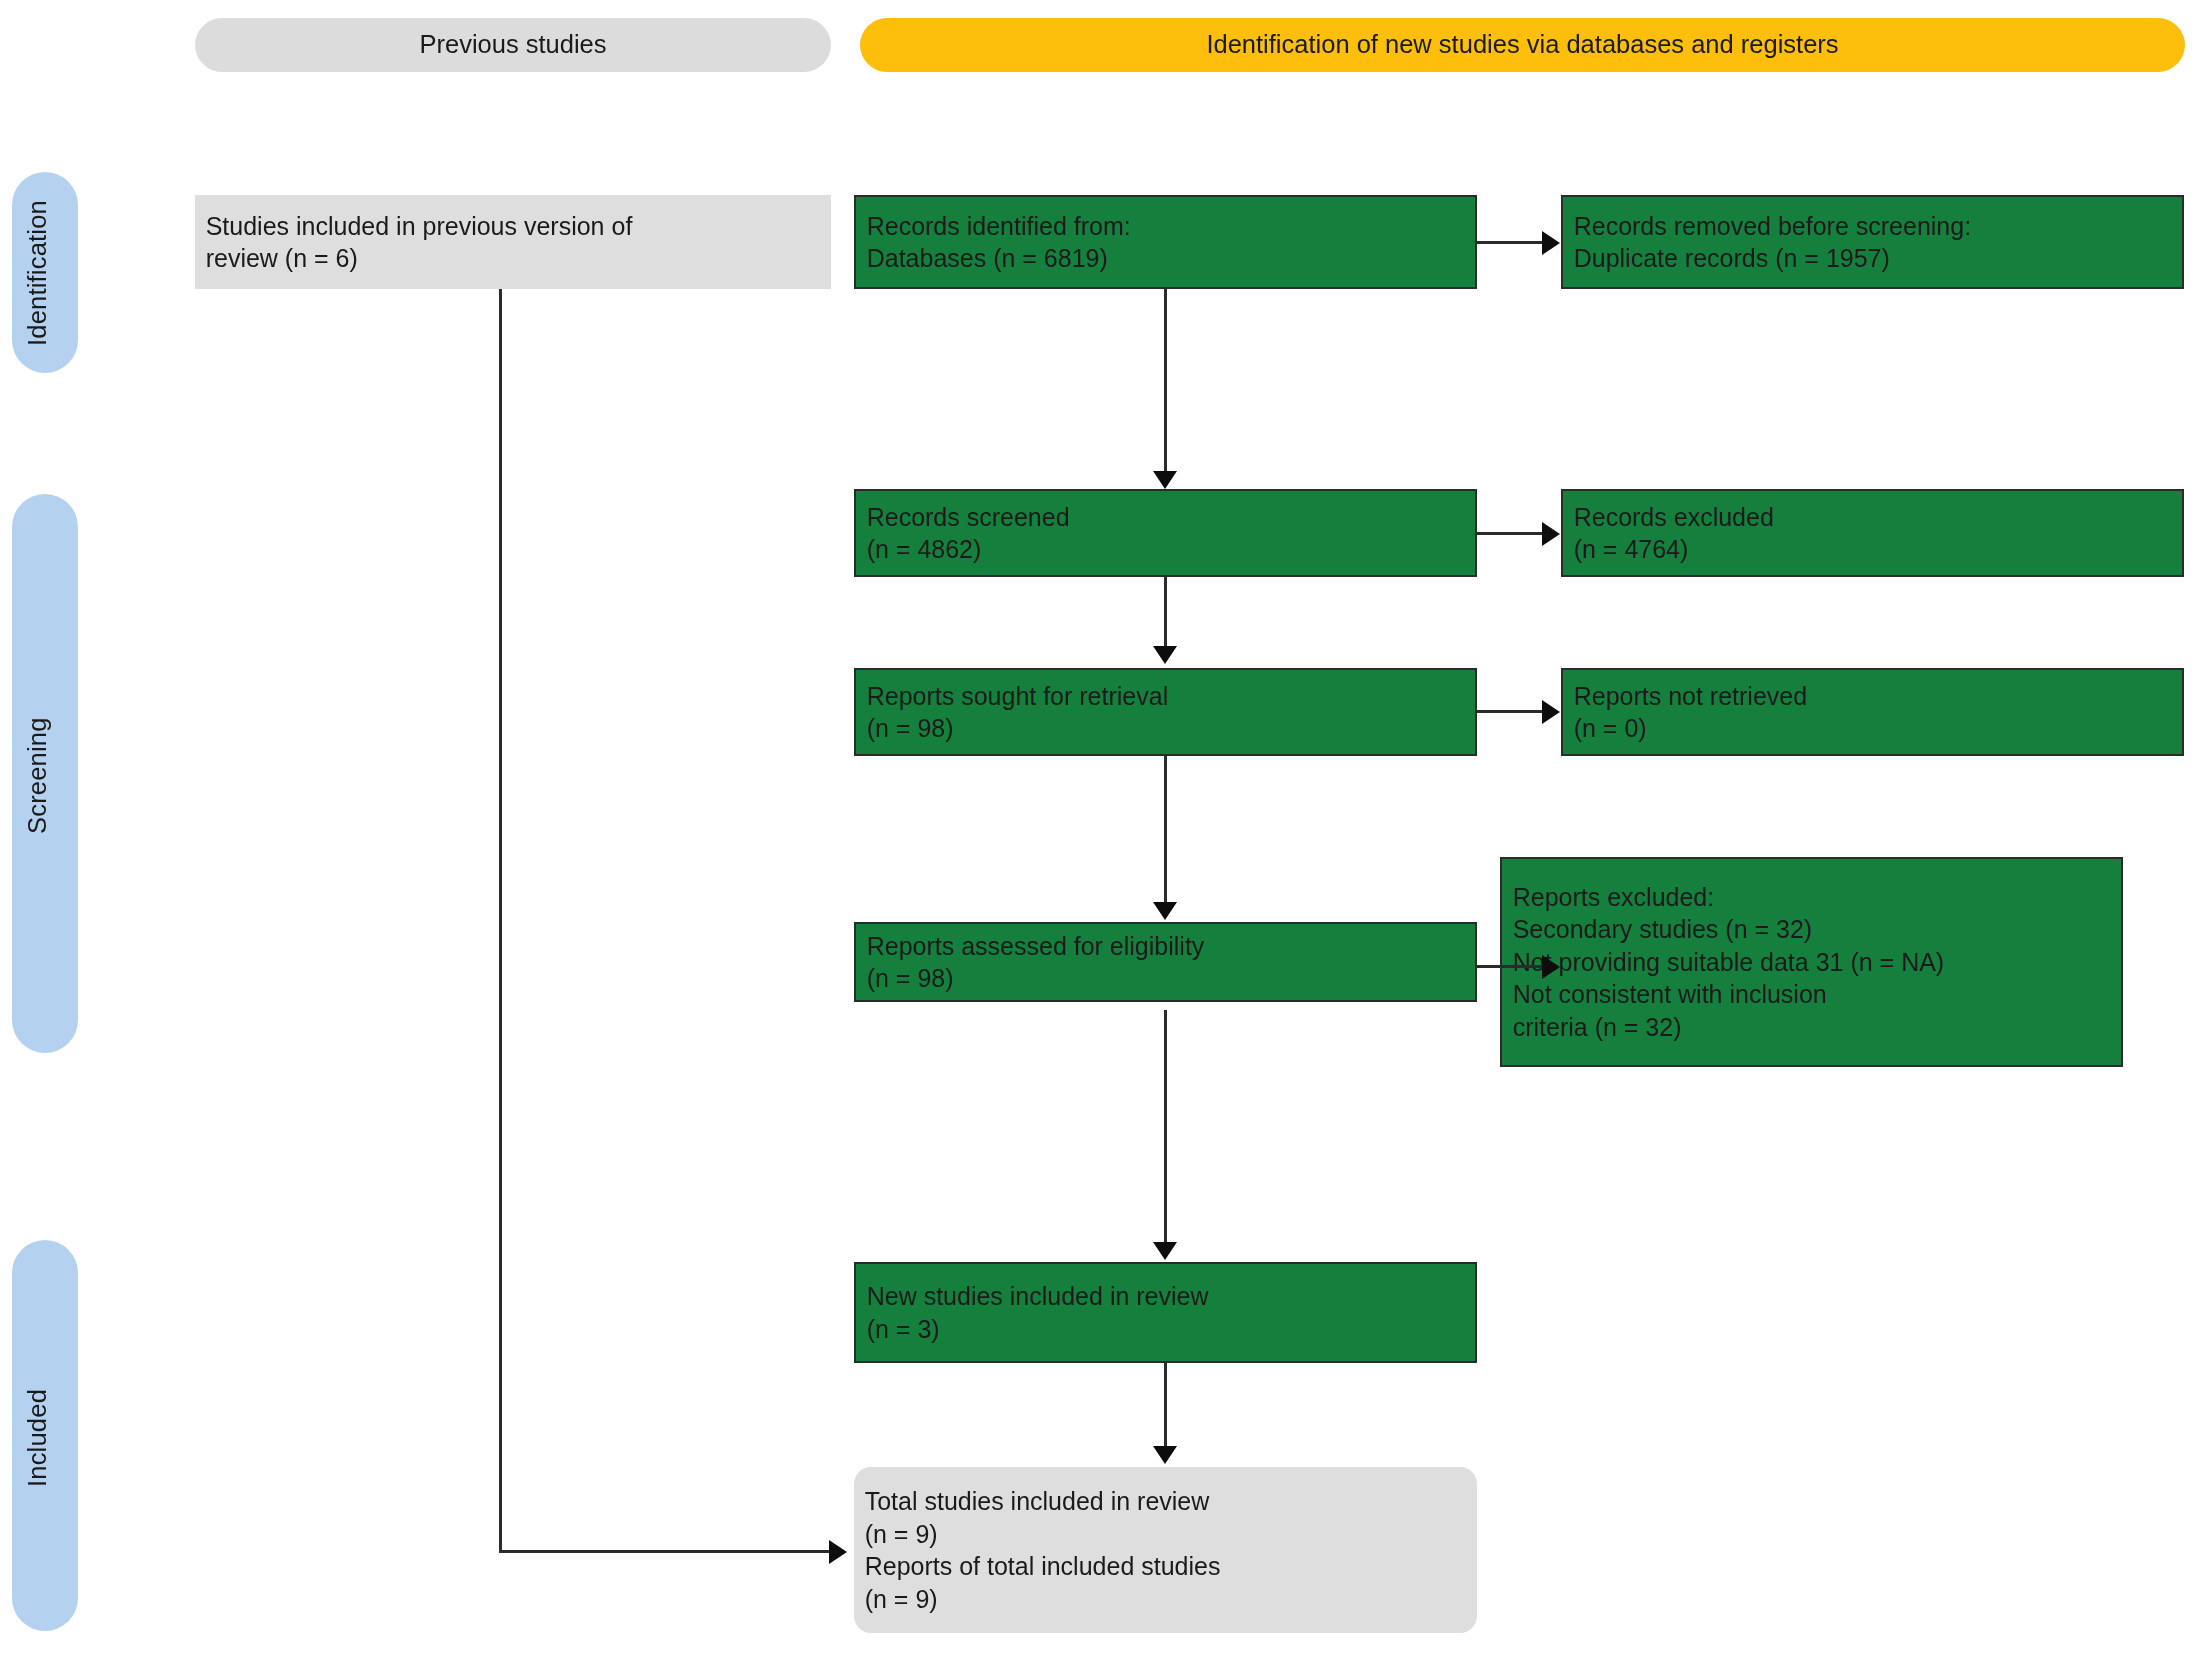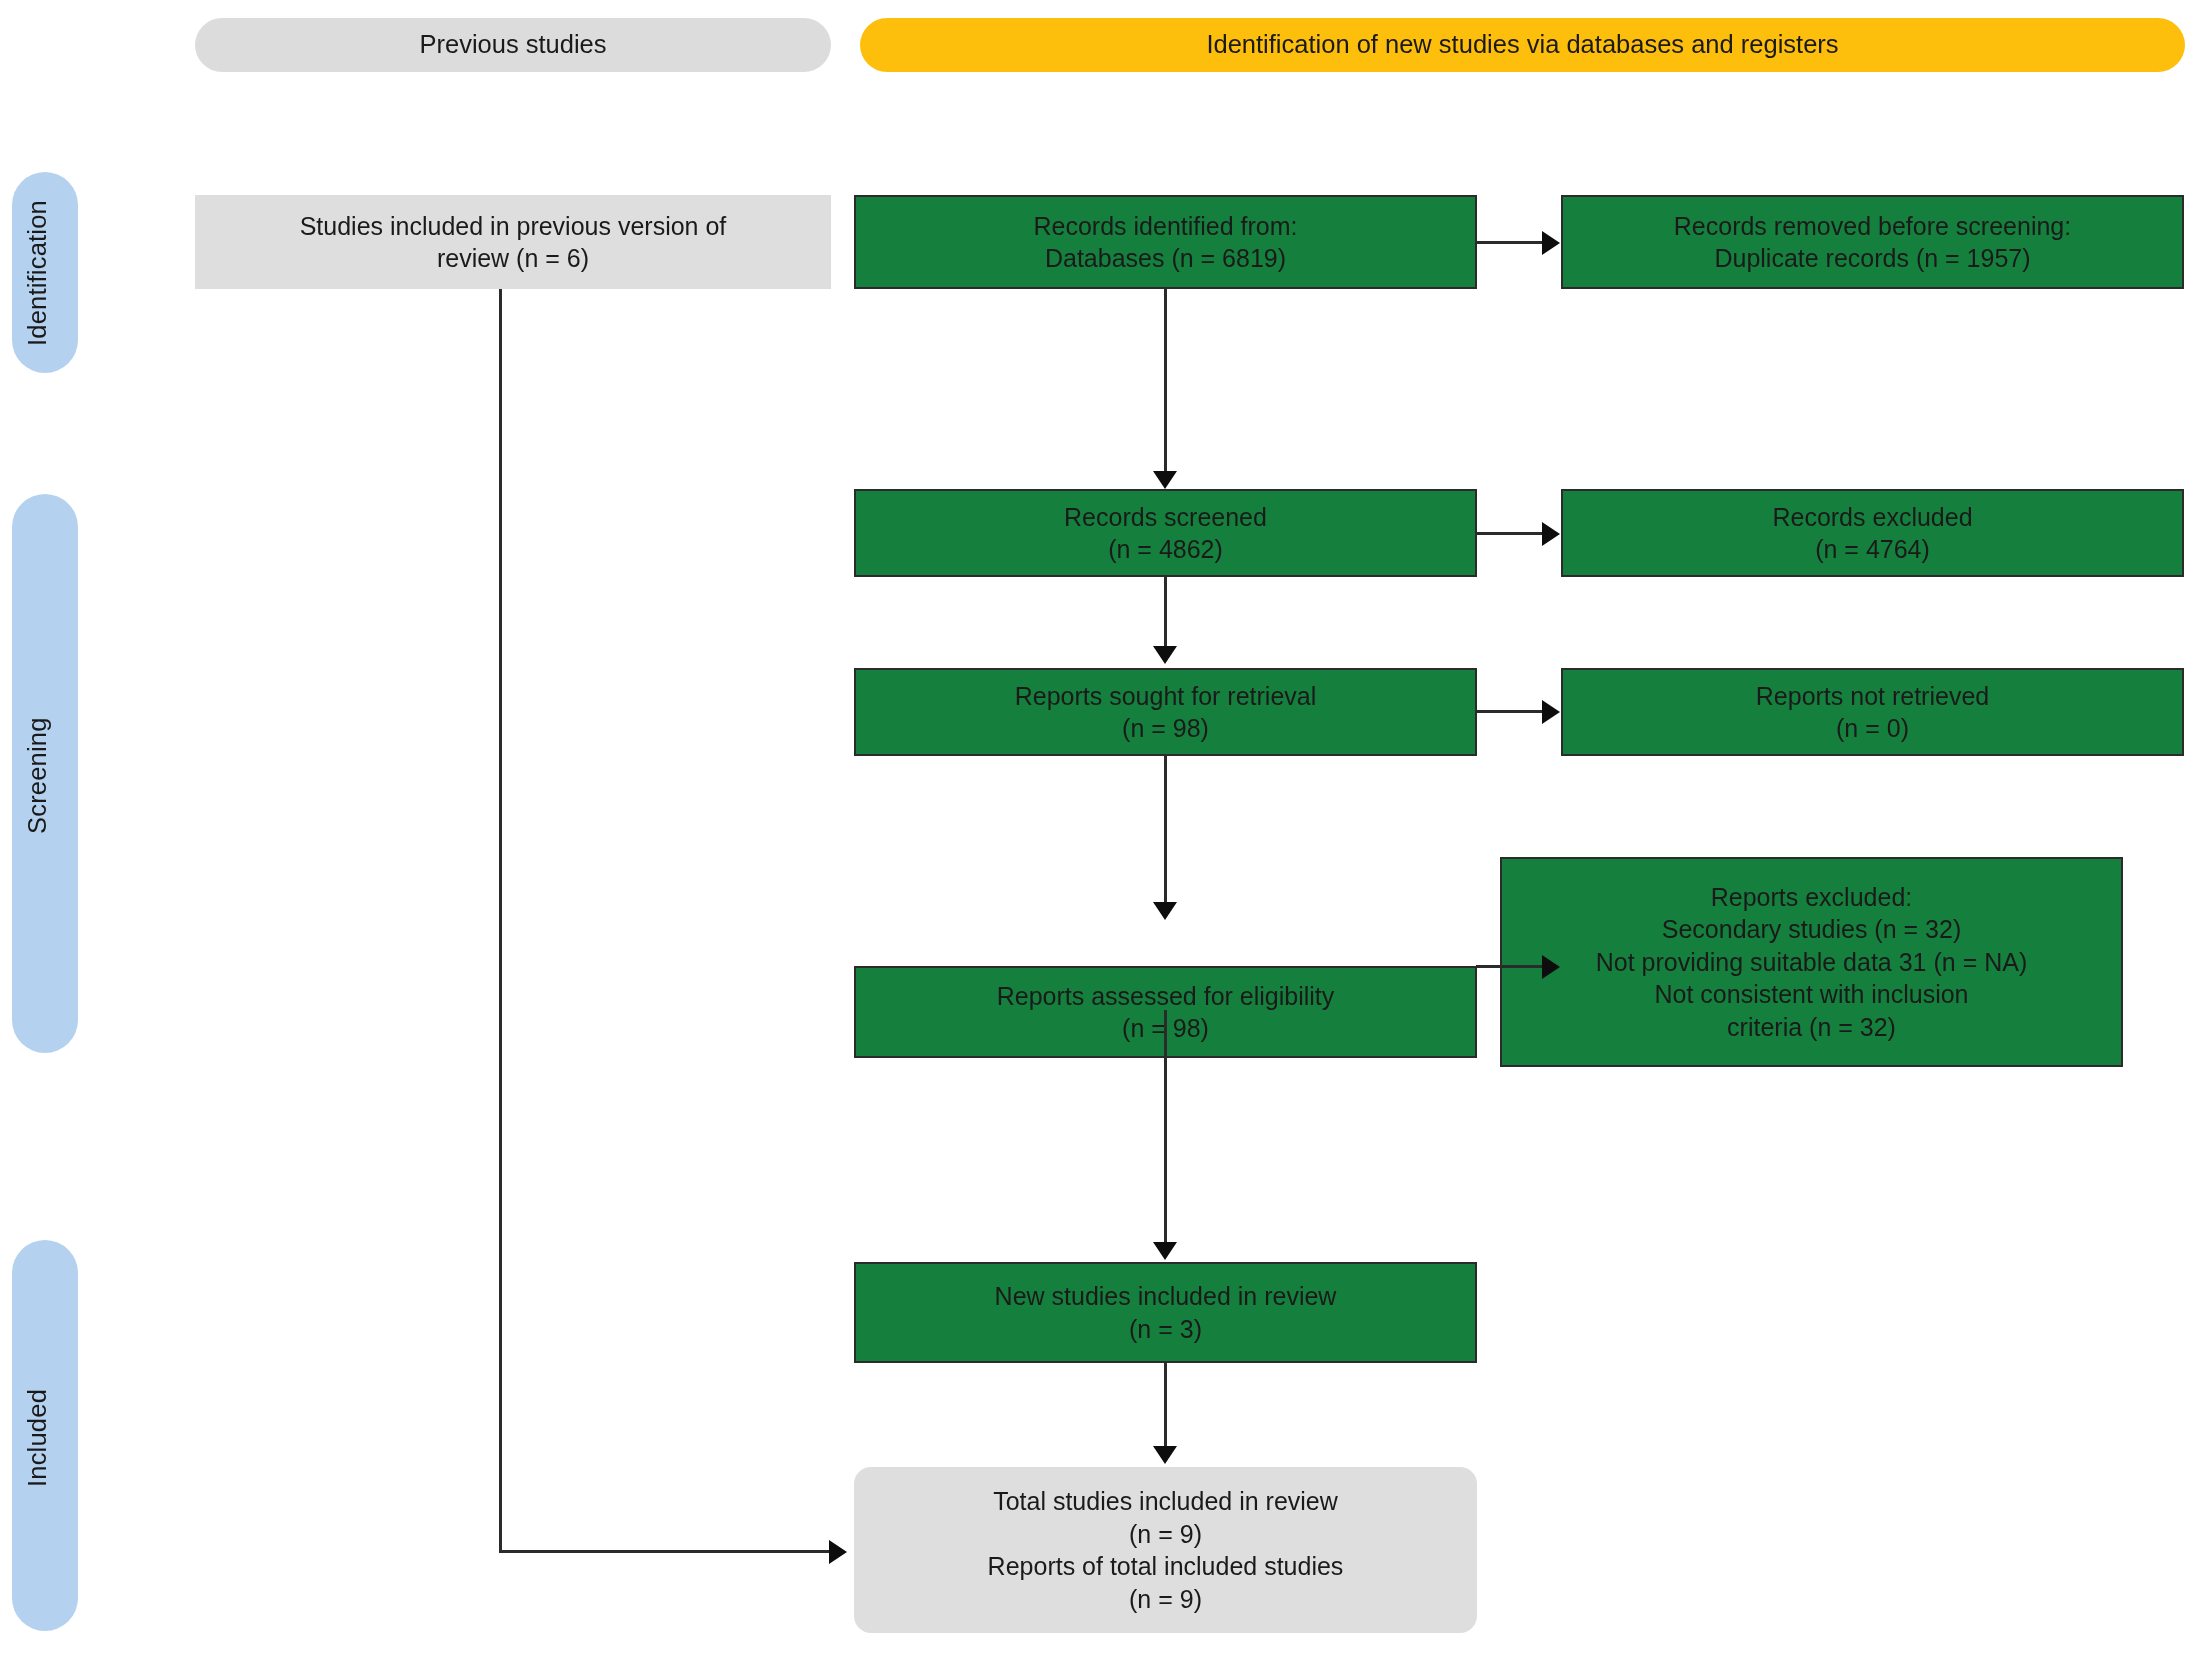--- a/index.html
+++ b/index.html
@@ -51,21 +51,21 @@
     color: #1a1a1a;
     white-space: nowrap;
     text-align: center;
   }
 
   
   .node {
     display: flex;
     align-items: center;
     justify-content: center;
-    text-align: center;
+    text-align: left;
     font-size: 25px;
     line-height: 1.30;
     color: #1a1a1a;
     padding: 3.6px 10.7px;
   }
   .node.outlined { border: 2.4px solid #2b2b2b; background: #15803d; }
   .node.shaded   { border: none; background: #dedede; }
   .node .lines { width: 100%; }
   .node .lines div { white-space: nowrap; }
 
@@ -167,21 +167,21 @@
       <div>(n = 0)</div>
     </div>
   </div>
 
   <div class="abs line-h" style="left:1476px; top:710px; width:67px;"></div>
   <div class="abs arrow-right" style="left:1542px; top:700px;"></div>
 
   <div class="abs line-v" style="left:1164px; top:755px; height:149px;"></div>
   <div class="abs arrow-down" style="left:1153px; top:902px;"></div>
 
-  <div class="abs node outlined" style="left:854px; top:966px; width:623px; height:92px;">
+  <div class="abs node outlined" style="left:854px; top:922px; width:623px; height:80px;">
     <div class="lines">
       <div>Reports assessed for eligibility</div>
       <div>(n = 98)</div>
     </div>
   </div>
 
   <div class="abs node outlined" style="left:1500px; top:857px; width:623px; height:210px;">
     <div class="lines">
       <div>Reports excluded:</div>
       <div>Secondary studies (n = 32)</div>

